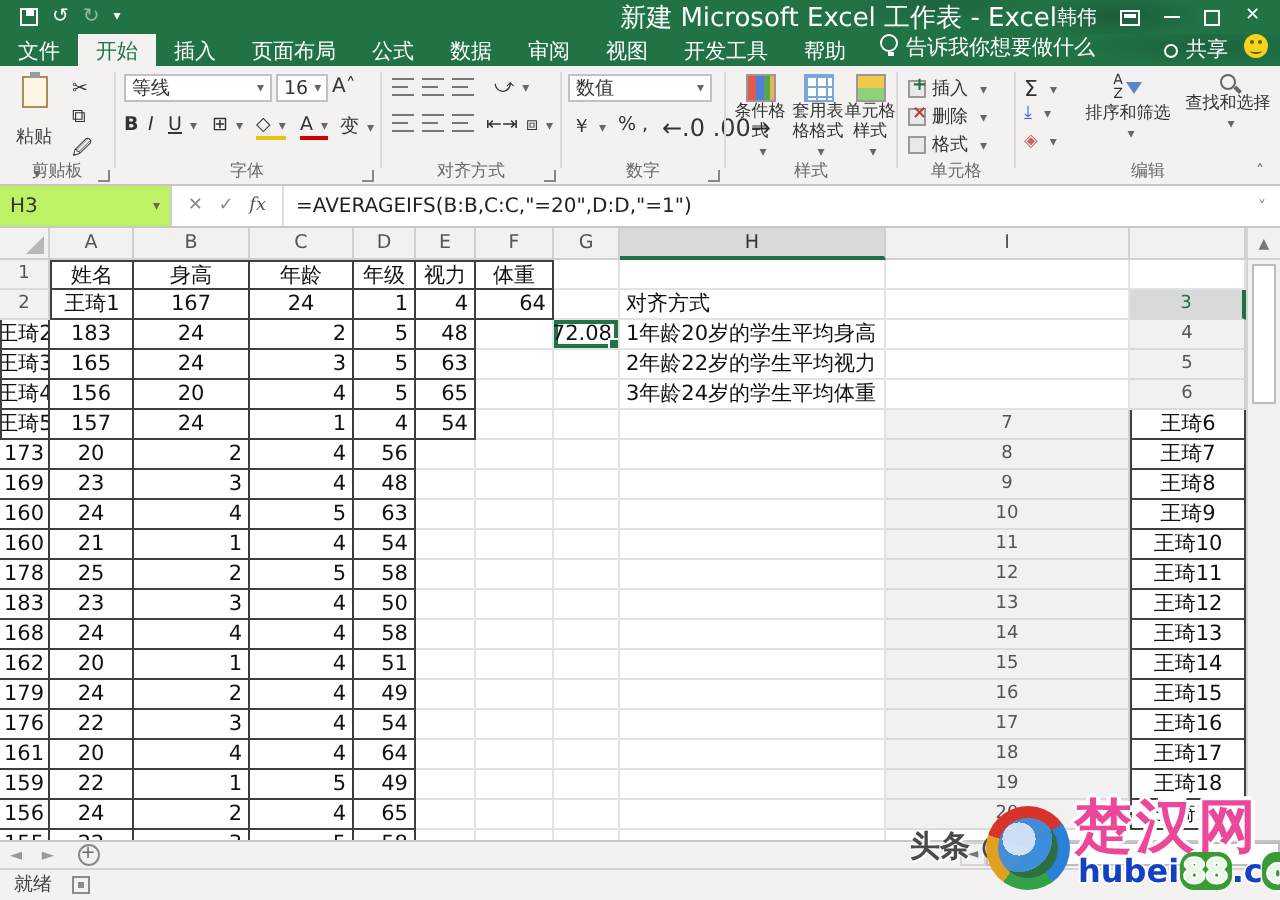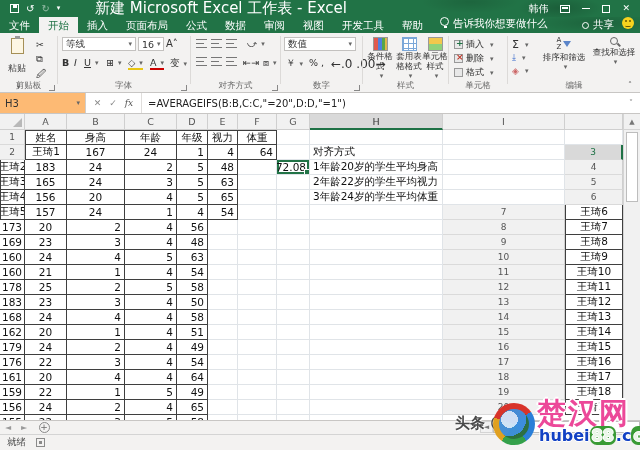--- a/index.html
+++ b/index.html
@@ -10,21 +10,21 @@
   
   .titlebar { position:absolute; left:0; top:0; width:640px; height:17px; background:#217346;
     background-image:radial-gradient(ellipse 60px 18px at 560px 8px, rgba(0,0,0,.18), transparent 70%),
                      radial-gradient(ellipse 80px 20px at 620px 30px, rgba(0,0,0,.15), transparent 70%),
                      radial-gradient(ellipse 70px 16px at 470px 2px, rgba(0,0,0,.12), transparent 70%);
     color:#fff; display:flex; align-items:center; }
   .qat { display:flex; align-items:center; gap:7px; padding-left:10px; width:95px; }
   .qat .glyph { font-size:10px; color:#fff; line-height:1; }
   .save-ic { width:9px; height:9px; border:1px solid #fff; position:relative; }
   .save-ic::after { content:""; position:absolute; left:2px; top:0; width:4px; height:3px; background:#fff; }
-  .tb-title { flex:1; text-align:left; font-size:15px; color:#fff; white-space:nowrap; }
+  .tb-title { flex:1; text-align:right; font-size:13px; color:#fff; white-space:nowrap; }
   .tb-right { display:flex; align-items:center; gap:12px; padding-right:10px; font-size:10px; }
   .winbtn { font-size:9px; line-height:1; }
   .maxbox { width:8px; height:8px; border:1px solid #fff; }
   .minbar { width:8px; height:1px; background:#fff; }
   .ribopt { width:10px; height:8px; border:1px solid #fff; position:relative; }
   .ribopt::after { content:""; position:absolute; left:1px; top:1px; right:1px; height:2px; background:#fff; }
 
   
   .tabrow { position:absolute; left:0; top:17px; width:640px; height:16px; background:#217346;
     background-image:radial-gradient(ellipse 90px 14px at 600px 6px, rgba(0,0,0,.14), transparent 70%);
@@ -71,21 +71,21 @@
   .sq.del::after { content:"×"; position:absolute; left:1px; top:-3px; color:#c0392b; font-size:9px; font-weight:bold; }
   .sigma { font-size:11px; color:#333; }
   .az-ic { font-size:7px; line-height:1; color:#333; display:inline-flex; flex-direction:column; }
   .funnel { width:0; height:0; border-left:4px solid transparent; border-right:4px solid transparent; border-top:6px solid #5b85c9; display:inline-block; }
   .mag { width:8px; height:8px; border:1.5px solid #666; border-radius:50%; position:relative; display:inline-block; }
   .mag::after { content:""; position:absolute; left:6px; top:6px; width:4px; height:1.5px; background:#666; transform:rotate(45deg); }
   .collapse { position:absolute; right:8px; bottom:2px; font-size:8px; color:#666; }
 
   
   .fbar { position:absolute; left:0; top:93px; width:640px; height:21px; background:#f3f2f1; border-bottom:1px solid #c8c6c4; display:flex; align-items:stretch; }
-  .namebox { width:86px; background:#fdba74; border-right:1px solid #d0cecc; display:flex; align-items:center; padding:0 5px; font-size:10px; color:#333; justify-content:space-between; }
+  .namebox { width:86px; background:#bef264; border-right:1px solid #d0cecc; display:flex; align-items:center; padding:0 5px; font-size:10px; color:#333; justify-content:space-between; }
   .fxbtns { width:56px; display:flex; align-items:center; justify-content:space-evenly; color:#8a8a8a; font-size:9px; background:#fff; border-right:1px solid #e0dedc; }
   .fxit { font-style:italic; font-family:"DejaVu Serif","Liberation Serif",serif; color:#555; }
   .ftext { flex:1; background:#fff; display:flex; align-items:center; padding:0 6px; font-size:10px; color:#222; white-space:nowrap; overflow:hidden; }
   .fexp { width:18px; background:#fff; display:flex; align-items:center; justify-content:center; color:#888; font-size:8px; }
 
   
   .sheet { position:absolute; left:0; top:114px; width:623px; height:306px; background:#fff; overflow:hidden;
            display:grid; grid-template-columns:25px 42px 58px 52px 31px 30px 39px 33px 133px 122px 58px;
            grid-template-rows:16px; grid-auto-rows:15px; }
   .hc { background:#f1f1f1; border-right:1px solid #cfcfcf; border-bottom:1px solid #cfcfcf; color:#555;

